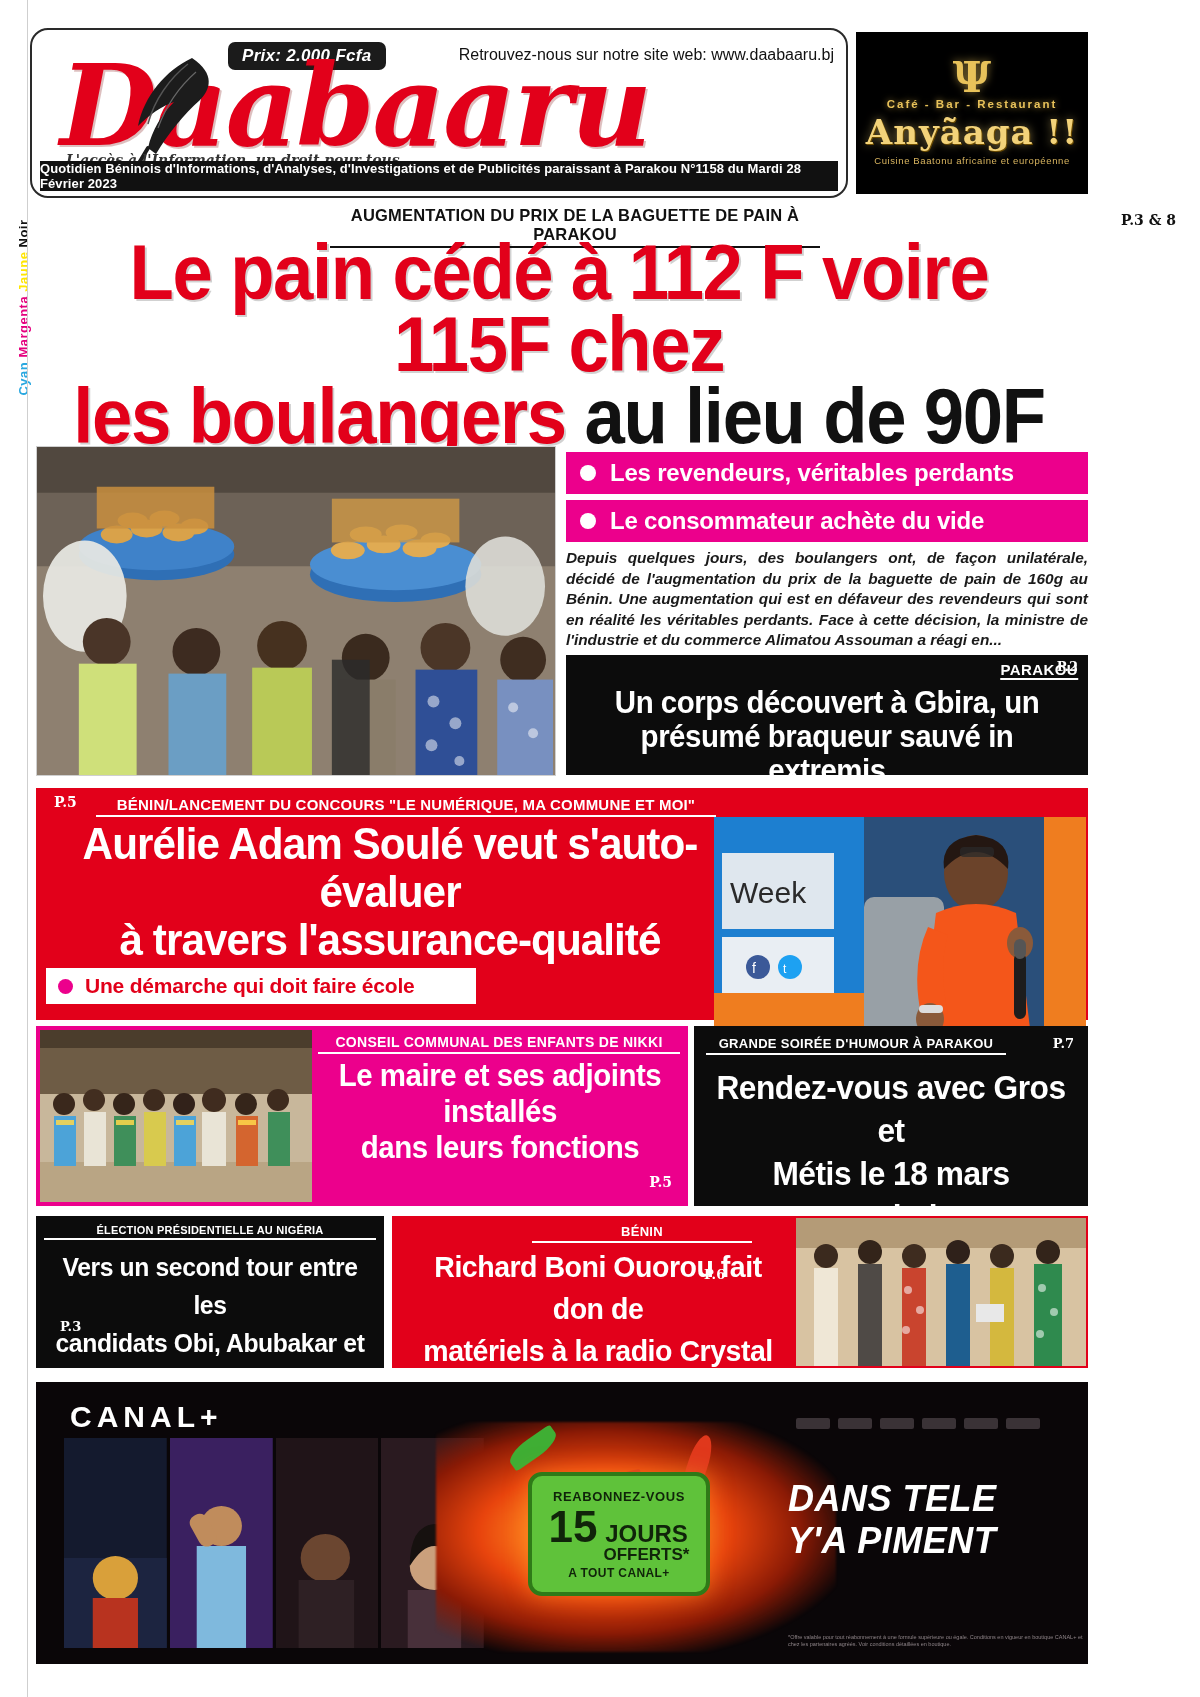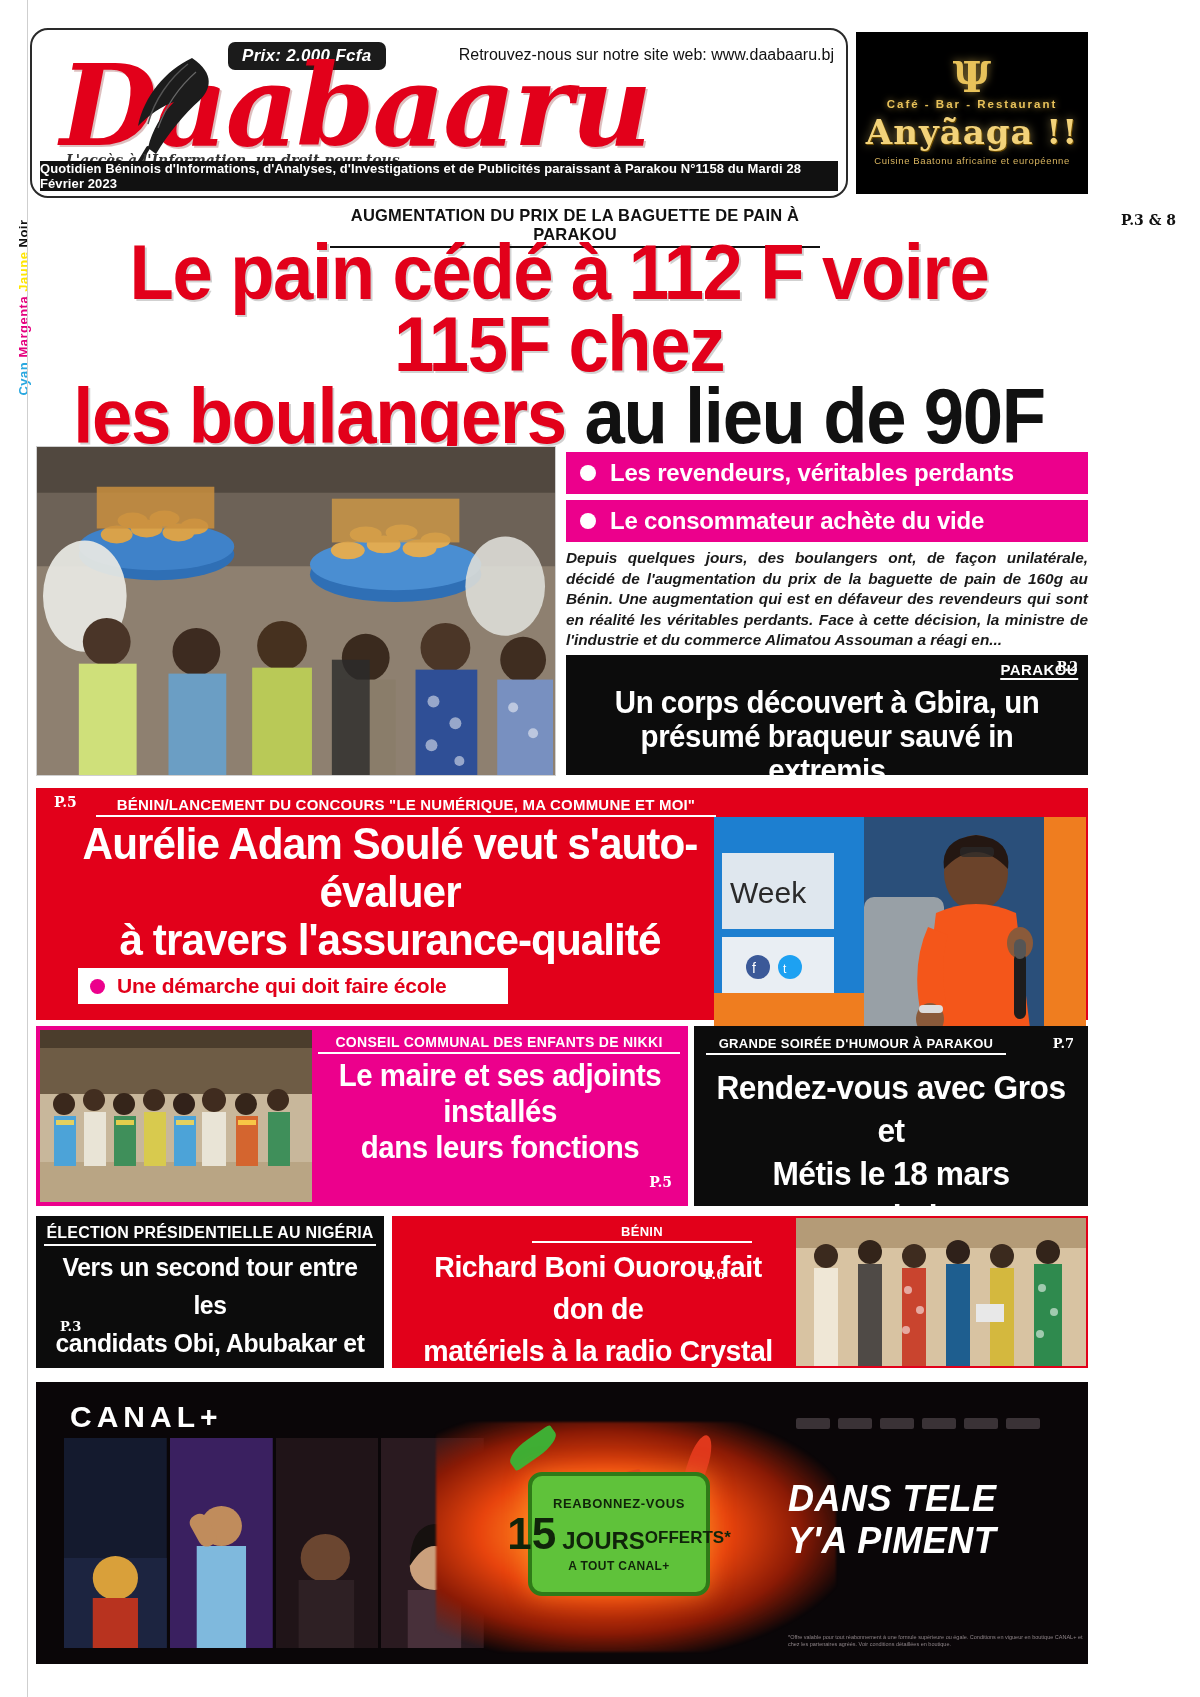--- a/index.html
+++ b/index.html
@@ -186,21 +186,21 @@
     border-bottom: 2px solid #fff; padding-bottom: 2px;
   }
   .red-sec .rs-head {
     position: absolute; left: 14px; top: 32px; width: 680px;
     color: #fff; text-align: center;
     font-size: 44px; line-height: 48px; font-weight: bold; letter-spacing: -1px;
     transform: scaleX(.96); transform-origin: center top;
   }
   .white-pill {
     position: absolute; left: 46px; top: 968px; width: 430px; height: 36px;
-    background: #fff; display: flex; align-items: center; padding-left: 12px; margin-left: 32px;
+    background: #fff; display: flex; align-items: center; padding-left: 12px;
   }
   .white-pill .dot { width: 15px; height: 15px; border-radius: 50%; background: #ec008c; margin-right: 12px; }
   .white-pill .txt { color: #e2001a; font-size: 21px; font-weight: bold; letter-spacing: -.2px; }
   .aurelie-photo {
     position: absolute; left: 714px; top: 790px; width: 372px; height: 228px;
     overflow: hidden; background: #fef9c3; margin-top: 27px;
   }
 
   
   .nikki-sec {
@@ -242,21 +242,21 @@
     transform: scaleX(.96); transform-origin: center top;
   }
 
   
   .nigeria-sec {
     position: absolute; left: 36px; top: 1216px; width: 348px; height: 152px;
     background: #0c0c0c; overflow: hidden;
   }
   .nigeria-kicker {
     position: absolute; left: 8px; top: 8px; width: 332px; text-align: center;
-    color: #fff; font-size: 16px; font-weight: bold; letter-spacing: .2px;
+    color: #fff; font-size: 11px; font-weight: bold; letter-spacing: .2px;
     border-bottom: 2px solid #fff; padding-bottom: 2px;
   }
   .nigeria-head {
     position: absolute; left: 6px; top: 32px; width: 336px; text-align: center;
     color: #fff; font-size: 26px; line-height: 38px; font-weight: bold; letter-spacing: -.4px;
     transform: scaleX(.95); transform-origin: center top;
   }
   .nigeria-page {
     position: absolute; left: 24px; bottom: 34px; color: #fff; font-size: 13px;
     font-weight: bold; font-family: "DejaVu Serif", serif;
@@ -652,21 +652,21 @@
 
     <div class="fire-burst"></div>
     <div class="pepper" style="left:470px; top:56px; background:#3fae34; transform:rotate(-35deg);"></div>
     <div class="pepper" style="left:652px; top:52px; width:20px; height:60px; border-radius:50% 50% 40% 40%; background:#e0381c; transform:rotate(18deg);"></div>
     <div class="pepper" style="left:560px; top:92px; width:46px; height:14px; background:#d8331a; transform:rotate(-14deg);"></div>
 
     <div class="badge-green">
       <div class="b1">REABONNEZ-VOUS</div>
       <div class="b2">
         <span>15</span>
-        <span style="display:flex;flex-direction:row;align-items:flex-start;line-height:1;">
+        <span style="display:flex;flex-direction:column;align-items:center;line-height:1;">
           <small>JOURS</small>
           <small style="font-size:17px;">OFFERTS*</small>
         </span>
       </div>
       <div class="b4">A TOUT CANAL+</div>
     </div>
 
     <div class="canal-chanrow">
       <span></span>
       <span></span>

